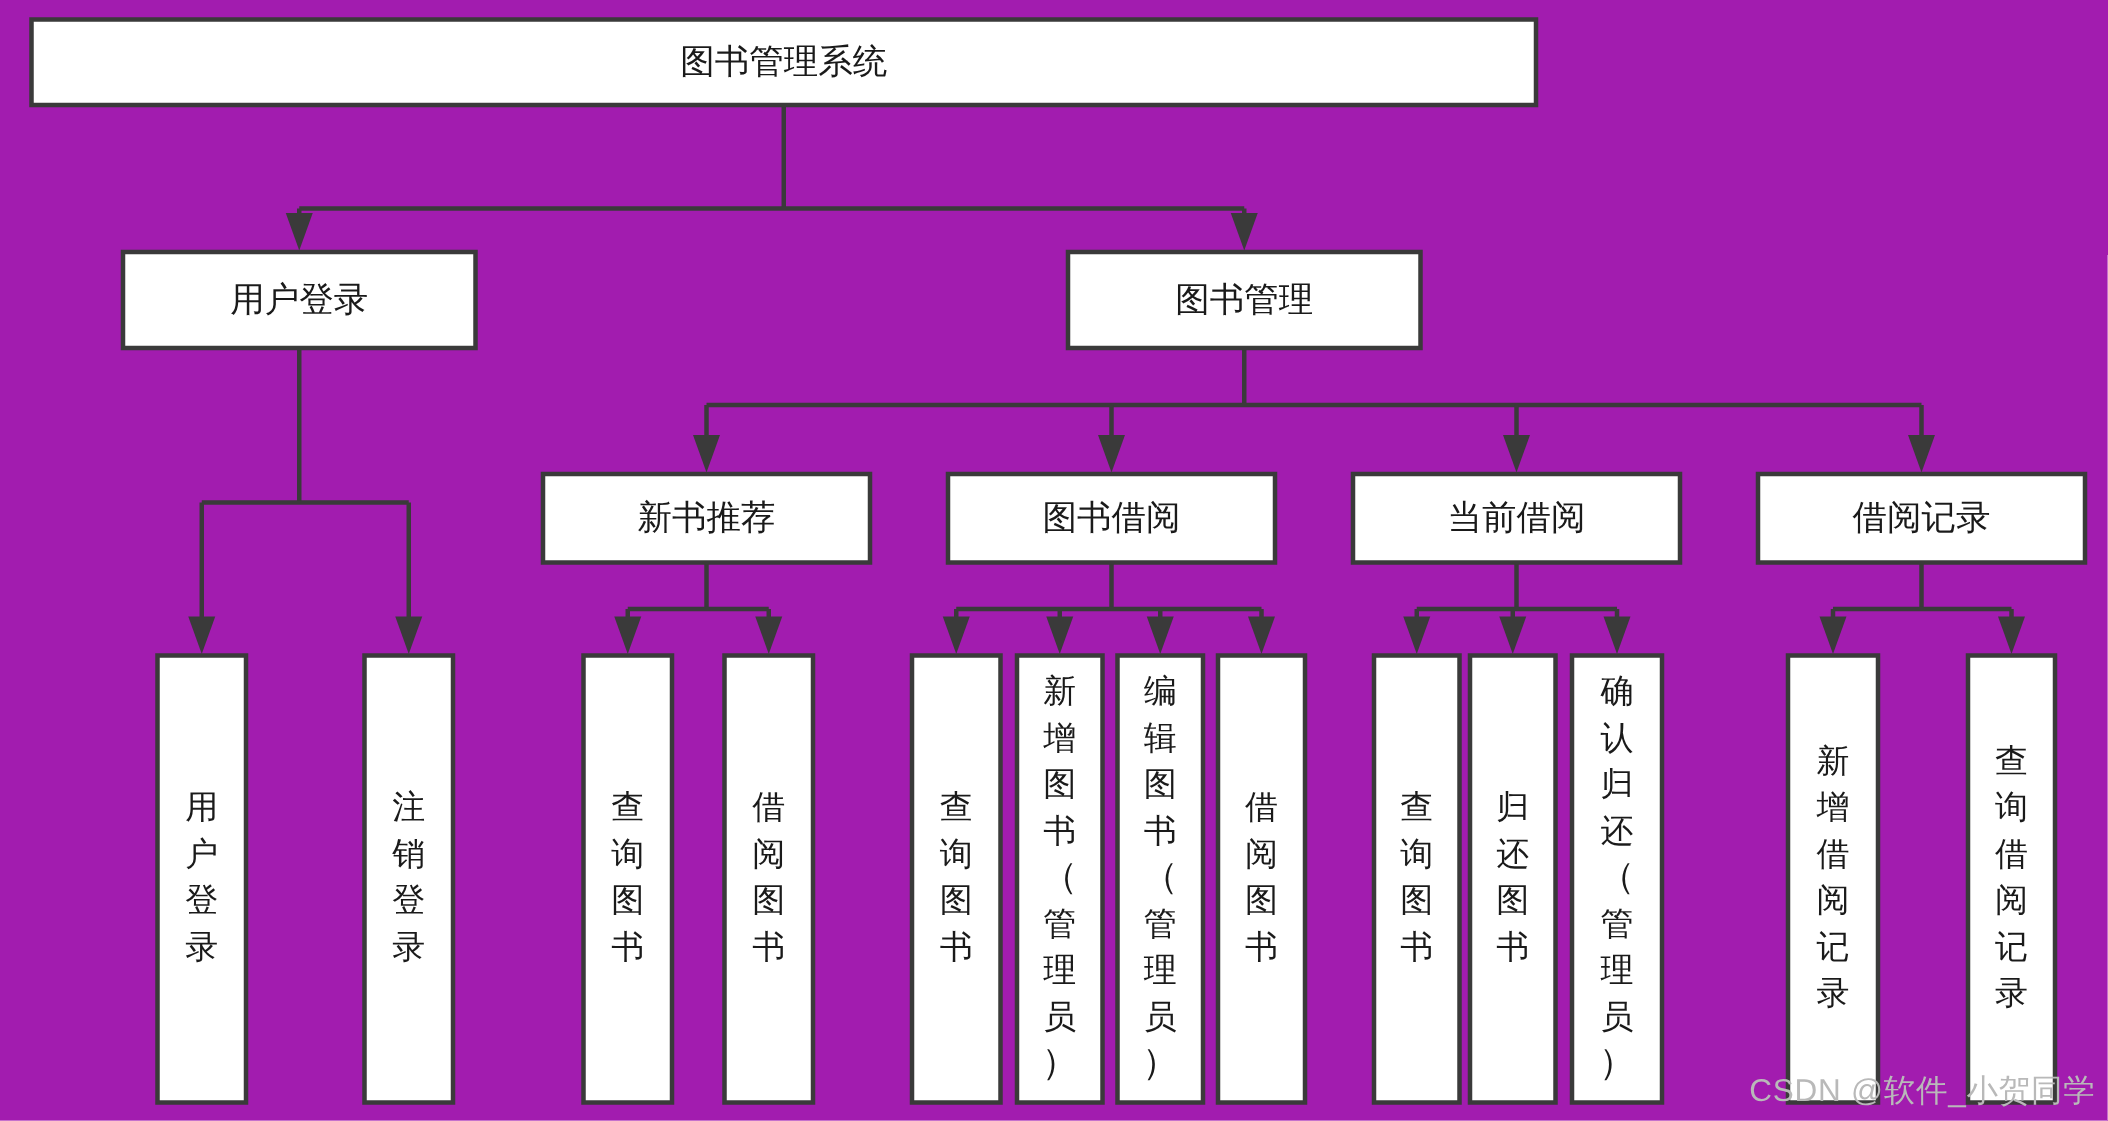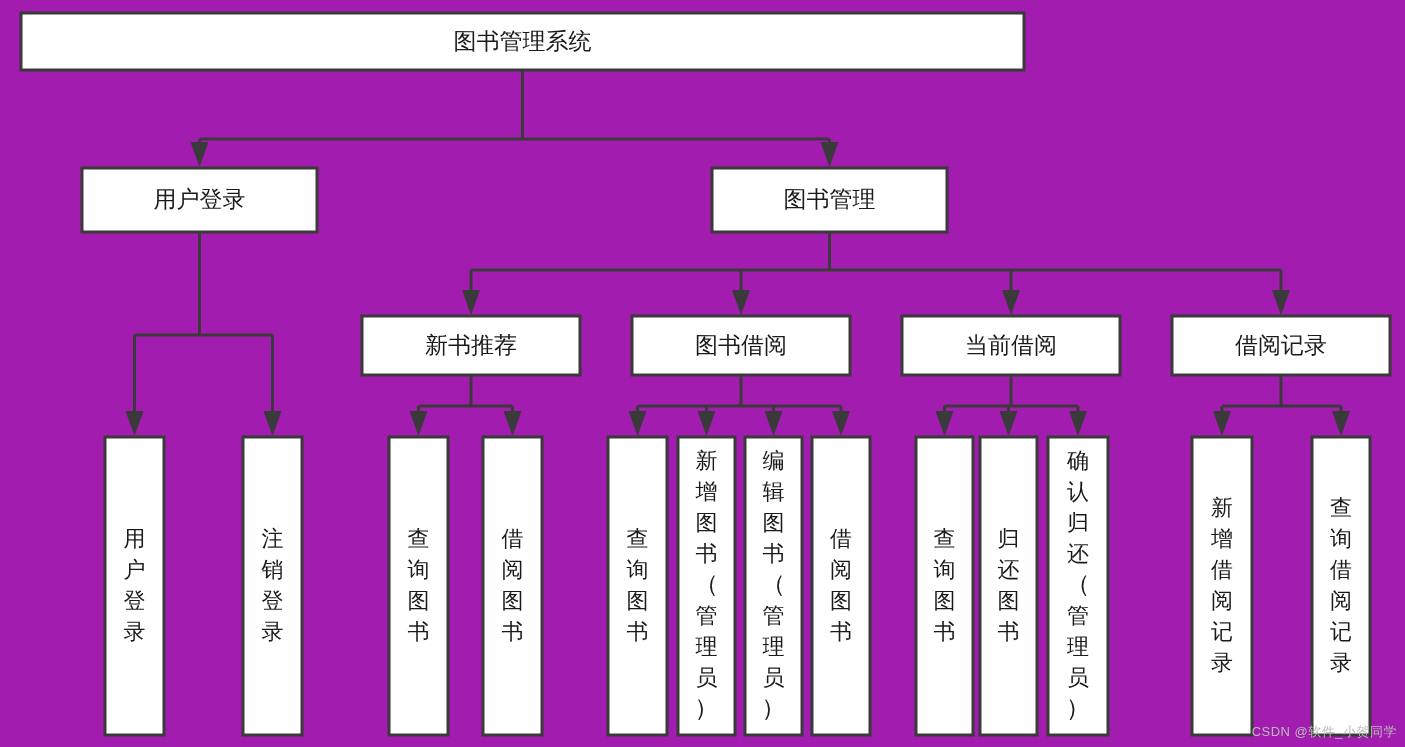--- a/index.html
+++ b/index.html
@@ -50,21 +50,21 @@
     font-size: 23px;
   }
   .label-v {
     font-size: 22px;
   }
   .watermark {
     position: absolute;
     right: 8px;
     bottom: 6px;
     font-family: "Liberation Sans", sans-serif;
-    font-size: 13px;
+    font-size: 21px;
     color: #b9b9b9;
     letter-spacing: 0.5px;
     white-space: nowrap;
     pointer-events: none;
   }
 </style>
 </head>
 <body>
 
 <div id="diagram-root">

